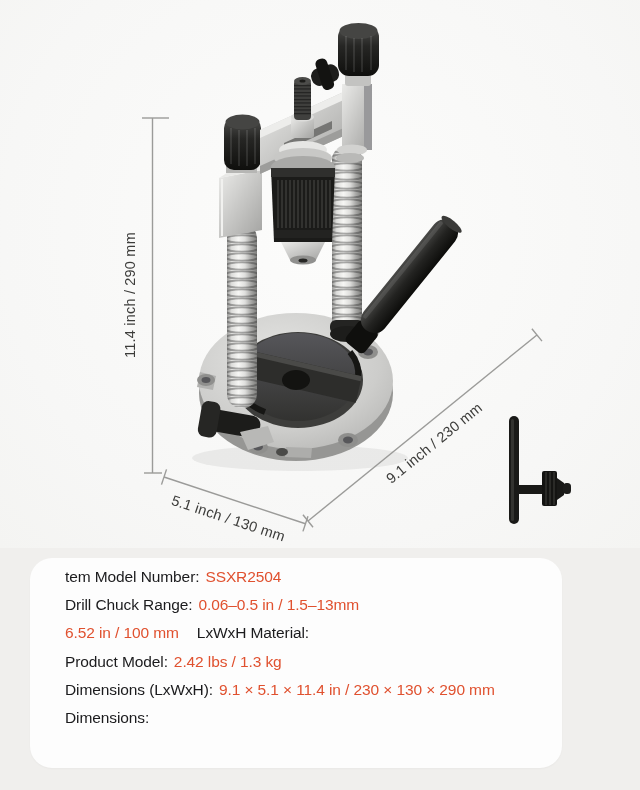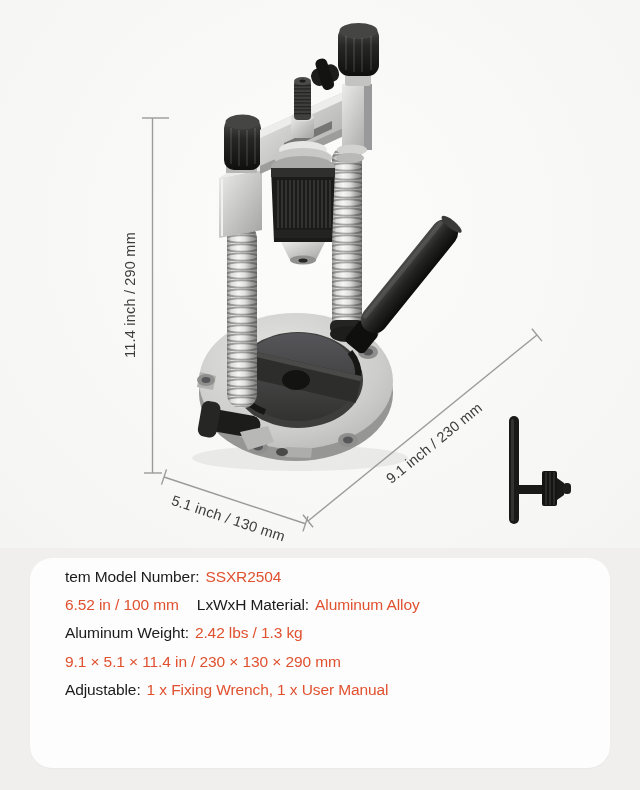--- a/index.html
+++ b/index.html
@@ -14,21 +14,21 @@
     position:absolute;left:0;top:0;width:640px;height:548px;
     background:radial-gradient(ellipse at 50% 42%, #fcfcfb 0%, #f7f7f6 70%, #f4f4f2 100%);
   }
   .stage svg{display:block;}
   .dim-line{stroke:#9b9b99;stroke-width:1.4;fill:none;}
   .dim-text{
     font-family:"Liberation Sans","DejaVu Sans",sans-serif;
     font-size:14.5px;fill:#3c3c3a;letter-spacing:.2px;text-anchor:middle;
   }
   .spec-panel{
-    position:absolute;left:30px;top:558px;width:580px;height:210px;
+    position:absolute;left:30px;top:558px;width:532px;height:210px;
     background:#fdfdfd;border-radius:22px;
     box-sizing:border-box;padding:5px 18px 0 35px;
     box-shadow:0 1px 2px rgba(0,0,0,0.03);
   }
   .spec-row{
     height:28.2px;display:flex;align-items:center;white-space:nowrap;
     font-size:15.5px;color:#1b1b1d;letter-spacing:-0.1px;
   }
   .spec-label{margin-right:6px;}
   .spec-value{color:var(--accent);font-weight:normal;}
@@ -240,29 +240,32 @@
   </g>
 </svg>
 </div>
 
 <div class="spec-panel">
   <div class="spec-row">
     <span class="spec-label">tem Model Number:</span>
     <span class="spec-value">SSXR2504</span>
   </div>
   <div class="spec-row">
+    <span class="spec-label">Drill Chuck Range:</span>
+    <span class="spec-value">0.06–0.5 in / 1.5–13mm</span>
+  </div>
+  <div class="spec-row">
     <span class="spec-value">6.52 in / 100 mm</span>
     <span class="spec-gap"></span>
     <span class="spec-label">LxWxH Material:</span>
-    <span class="spec-value">Aluminum Alloy</span>
-  </div>
-  <div class="spec-row">
-    <span class="spec-label">Aluminum Weight:</span>
+  </div>
+  <div class="spec-row">
+    <span class="spec-label">Product Model:</span>
     <span class="spec-value">2.42 lbs / 1.3 kg</span>
   </div>
   <div class="spec-row">
+    <span class="spec-label">Dimensions (LxWxH):</span>
     <span class="spec-value">9.1 × 5.1 × 11.4 in / 230 × 130 × 290 mm</span>
   </div>
   <div class="spec-row">
-    <span class="spec-label">Adjustable:</span>
-    <span class="spec-value">1 x Fixing Wrench, 1 x User Manual</span>
+    <span class="spec-label">Dimensions:</span>
   </div>
 </div>
 
 </body></html>

